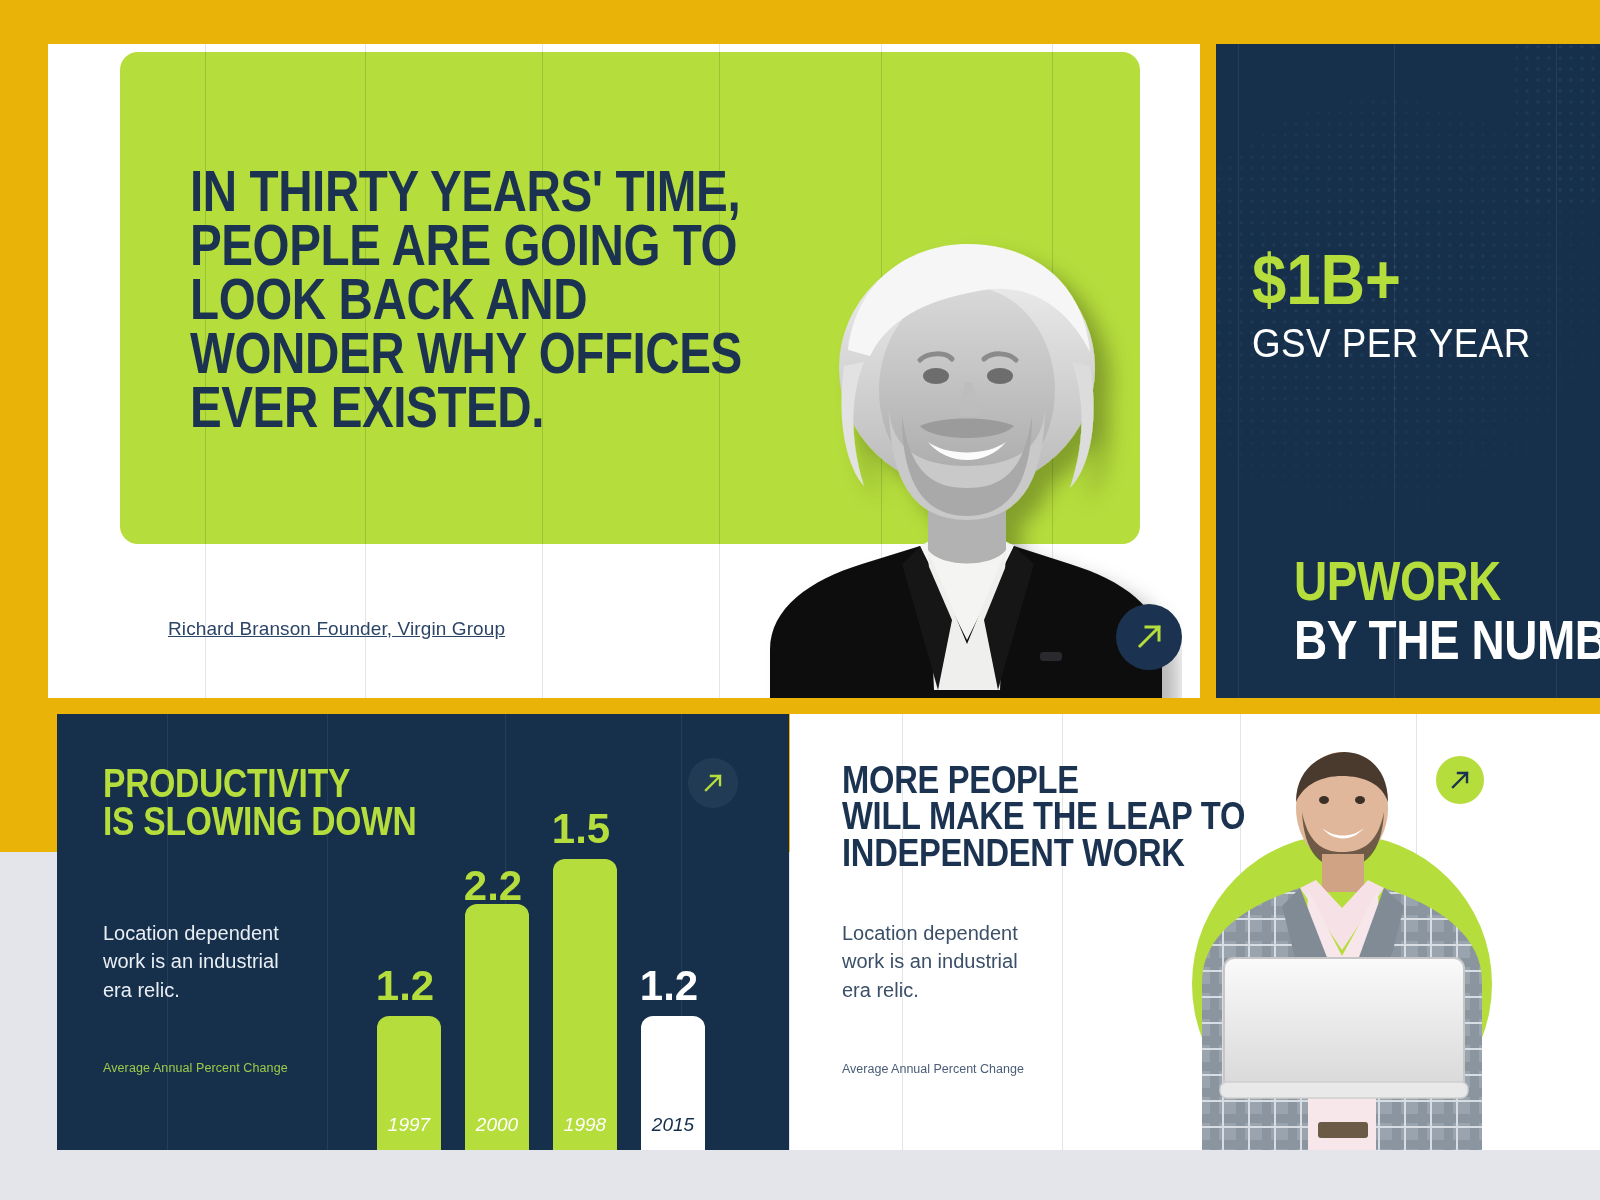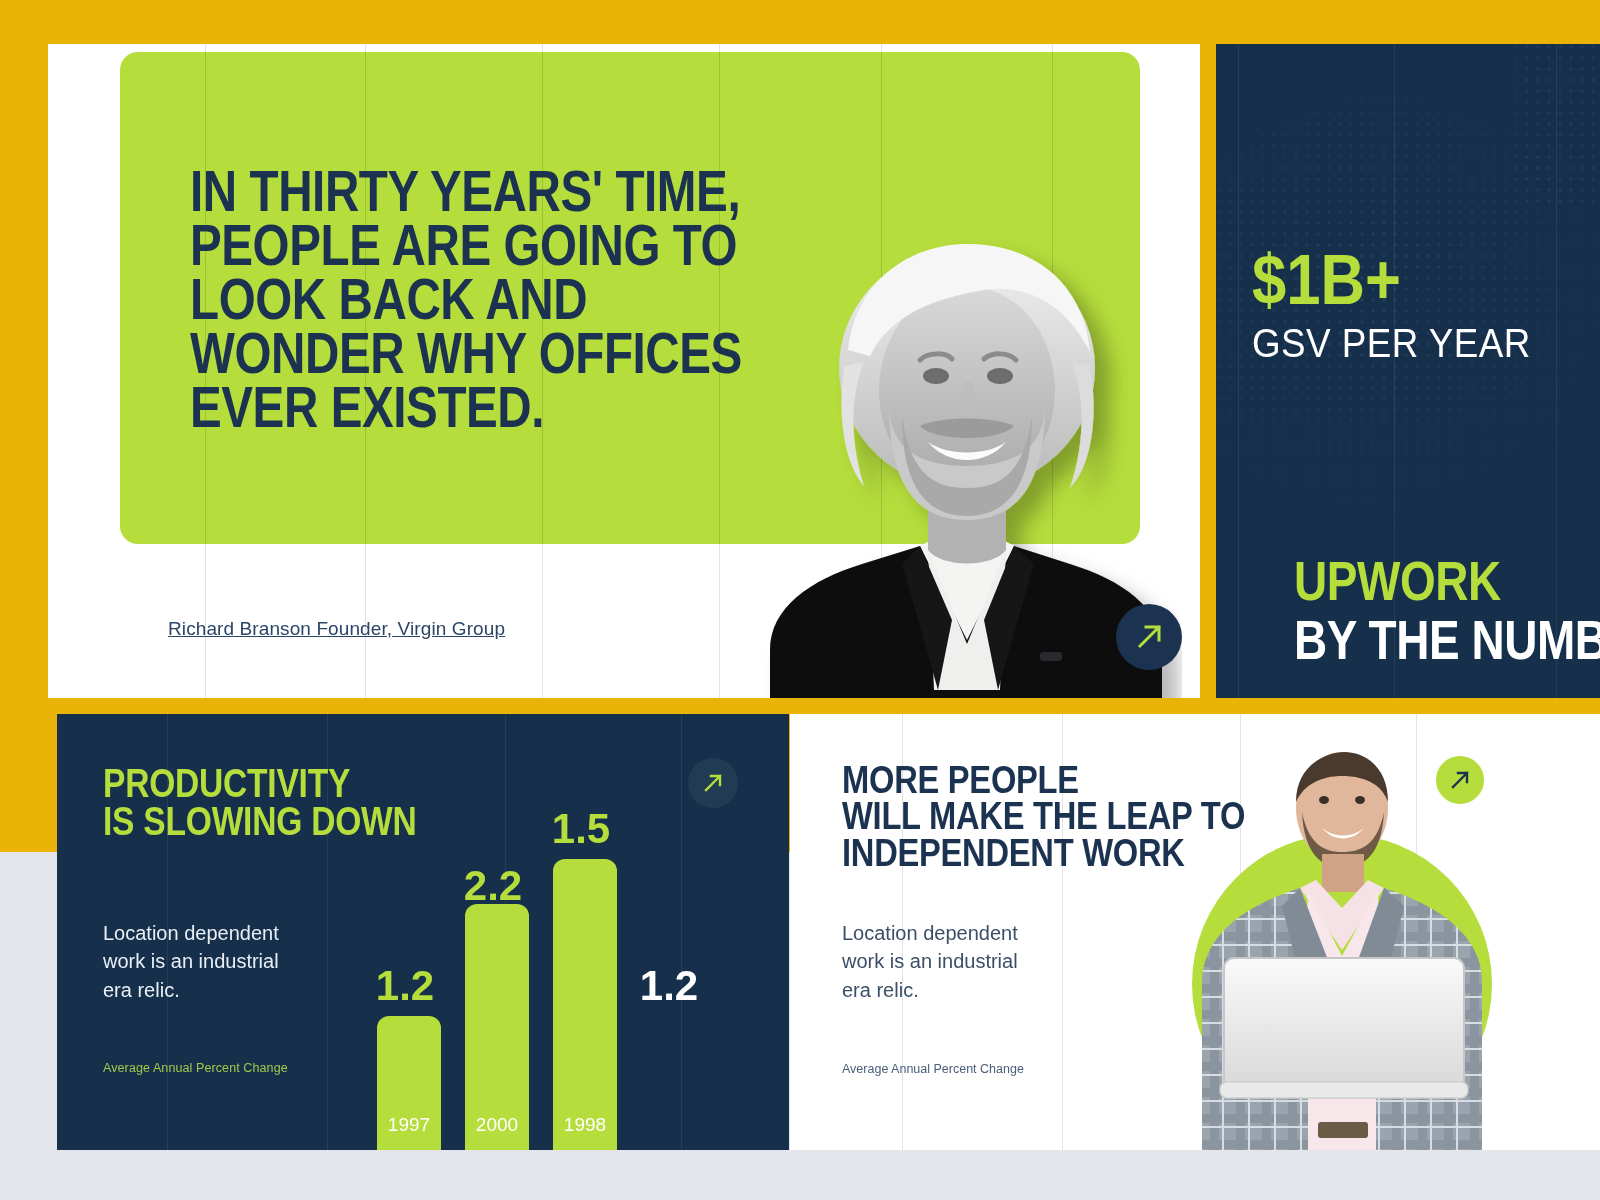--- a/index.html
+++ b/index.html
@@ -102,21 +102,21 @@
     color: #9ec94a; font-size: 12.5px; letter-spacing: .1px;
   }
   #chart-arrow {
     position: absolute; left: 631px; top: 44px; width: 50px; height: 50px;
     border-radius: 50%; background: rgba(255,255,255,.055);
   }
   .bars { position: absolute; left: 312px; top: 40px; width: 400px; height: 396px; }
   .bar-slot { position: absolute; bottom: 0; width: 72px; }
   .bar-rect {
     position: absolute; bottom: 0; left: 8px; right: 0;
-    background: #b5dd3c; border-radius: 12px 12px 0 0;
+    background: #b5dd3c; border-radius: 12px 12px 0 0; font-style: italic;
   }
   .bar-value {
     position: absolute; left: 0; right: 0; text-align: center;
     font-family: "Liberation Sans Narrow", "Liberation Sans", sans-serif;
     font-weight: 700; font-size: 42px; color: #b5dd3c;
   }
   .bar-year {
     position: absolute; left: 0; right: 0; bottom: 14px; text-align: center;
     font-size: 19px; color: #fff;
   }
@@ -316,20 +316,23 @@
           </div>
         </div>
         <div class="bar-slot" style="left: 176px; height: 396px;">
           <div class="bar-value" style="color: rgb(181, 221, 60); bottom: 297px;">1.5</div>
           <div class="bar-rect" style="height: 291px; background: rgb(181, 221, 60);">
             <div class="bar-year" style="color: rgb(255, 255, 255);">1998</div>
           </div>
         </div>
         <div class="bar-slot" style="left: 264px; height: 396px;">
           <div class="bar-value" style="color: rgb(255, 255, 255); bottom: 140px;">1.2</div>
+          <div class="bar-rect" style="height: 134px; background: rgb(255, 255, 255);">
+            <div class="bar-year" style="color: rgb(22, 48, 76);">2015</div>
+          </div>
         </div>
       </div>
   </div>
 
   <div class="panel" id="leap-panel">
     <div class="gridlines">
       <i style="left:112px"></i>
         <i style="left:272px"></i>
         <i style="left:450px"></i>
       <i style="left:626px"></i>

